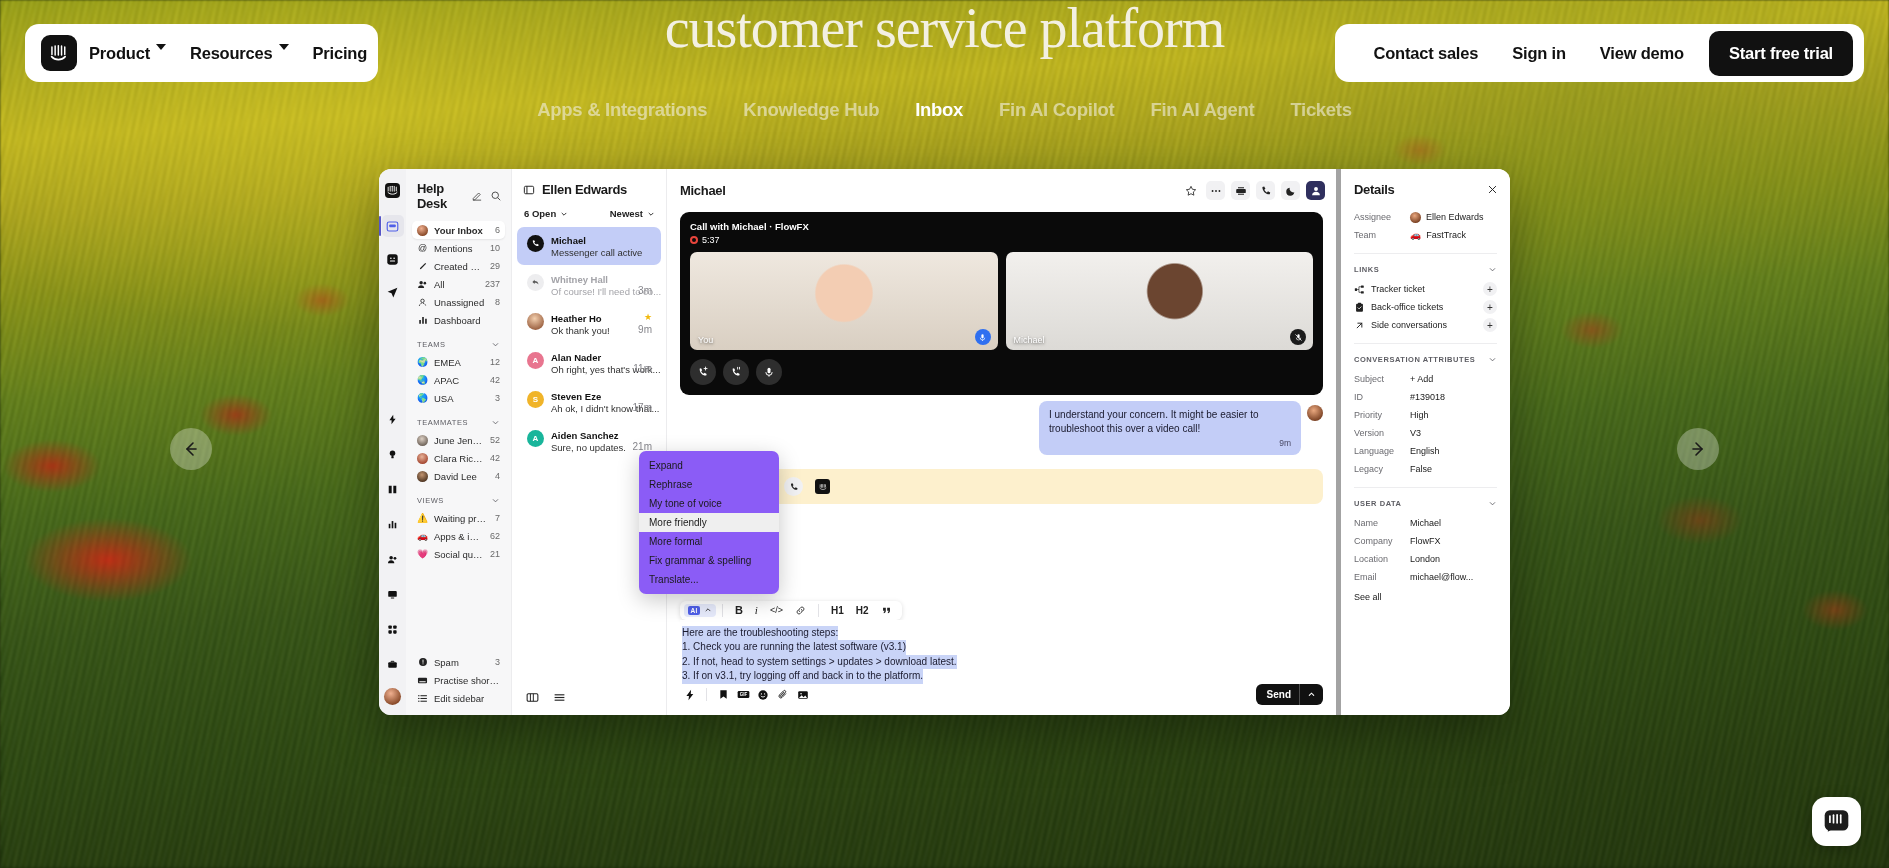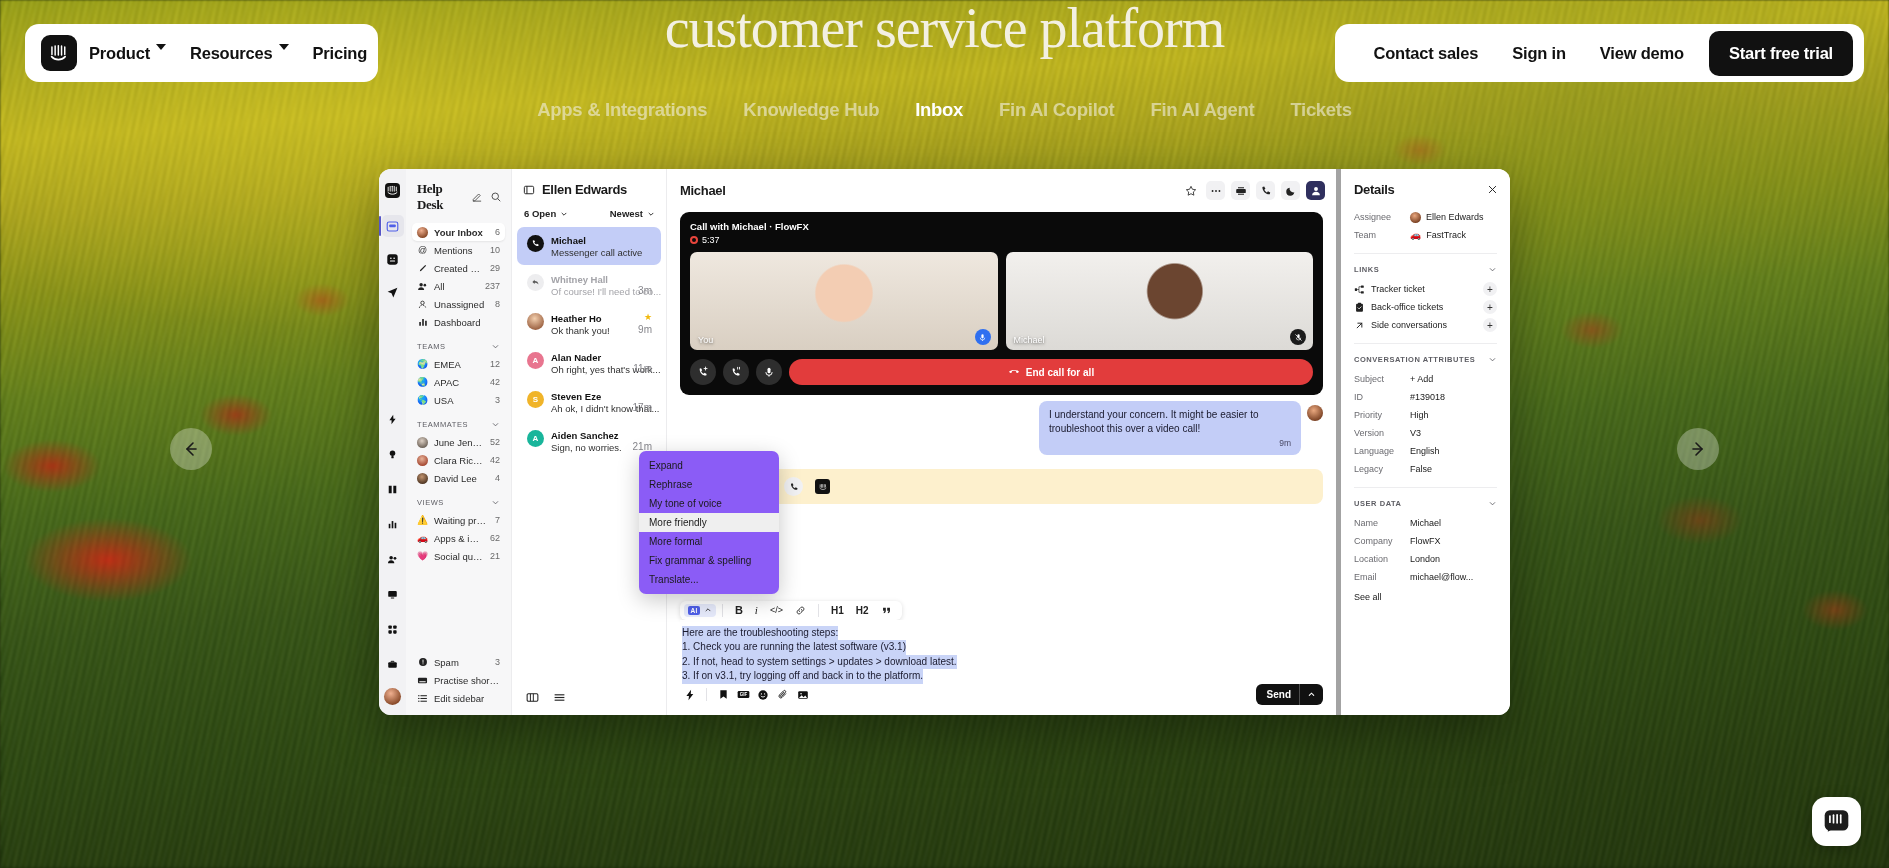--- a/index.html
+++ b/index.html
@@ -136,21 +136,20 @@
 
   
   #inboxnav {
     width: 106px; background: #f7f7f8; flex: none;
     border-right: 1px solid #ececee; position: relative;
     display: flex; flex-direction: column;
   }
   #inboxnav-head {
     display: flex; align-items: center; justify-content: space-between;
     padding: 12px 9px 10px 11px;
-    font-family: Liberation Serif, serif;
   }
   #inboxnav-head .t { font-size: 13px; font-weight: 700; letter-spacing: -.3px; }
   .head-ico { width:12px; height:12px; opacity:.8; cursor:pointer; }
   #inboxnav-list { flex: 1; padding: 0 6px; overflow: hidden; }
   .nav-row {
     display: flex; align-items: center; gap: 6px;
     height: 18px; padding: 0 5px; border-radius: 5px; cursor: pointer;
     font-size: 9.5px; color: #2b2b2b; white-space: nowrap;
   }
   .nav-row.sel { background: #fff; font-weight: 700; box-shadow: 0 1px 2px rgba(0,0,0,.08); }
@@ -701,21 +700,21 @@
         <span class="nm">Steven Eze</span>
         <span class="pv">Ah ok, I didn't know that...</span>
       </span>
       <span class="meta">17m</span>
     </div>
 
     <div class="conv">
       <span class="av" style="background:#19b59b;">A</span>
       <span class="body">
         <span class="nm">Aiden Sanchez</span>
-        <span class="pv">Sign, no worries.</span>
+        <span class="pv">Sure, no updates.</span>
       </span>
       <span class="meta">21m</span>
     </div>
 
     <div id="convlist-foot">
       <span>
         <svg width="13" height="13" viewBox="0 0 16 16">
             <rect x="1.4" y="3.4" width="13.2" height="9.2" rx="1.5" stroke="#222" stroke-width="1.3" fill="none"></rect>
             <rect x="4.8" y="3.4" width="1.2" height="9.2" fill="#222"></rect>
             <rect x="8.4" y="3.4" width="1.2" height="9.2" fill="#222"></rect>
@@ -819,26 +818,20 @@
               </g>
             </svg>
         </span>
         <span class="cbtn">
           <svg width="12" height="12" viewBox="0 0 16 16">
               <rect x="6" y="2.2" width="4" height="7.4" rx="2" fill="#fff"></rect>
               <path d="M3.8 8.2a4.2 4.2 0 008.4 0" stroke="#fff" stroke-width="1.3" fill="none"></path>
               <rect x="7.3" y="12.2" width="1.4" height="2" fill="#fff"></rect>
             </svg>
         </span>
-        <span class="endall">
-          <svg width="12" height="12" viewBox="0 0 16 16">
-              <path d="M8 5.2c-2.6 0-5 .8-6.6 2.2l1.4 2 2.4-.8V6.9c1.8-.6 3.8-.6 5.6 0v1.7l2.4.8 1.4-2C12.9 6 10.6 5.2 8 5.2z" fill="#fff"></path>
-            </svg>
-          <span>End call for all</span>
-        </span>
       </div>
     </div>
 
     <div id="msgs">
       <div class="msgrow">
         <div class="bubble">
           <div>I understand your concern. It might be easier to troubleshoot this over a video call!</div>
           <div class="stamp">9m</div>
         </div>
         <div class="msg-av"></div>

